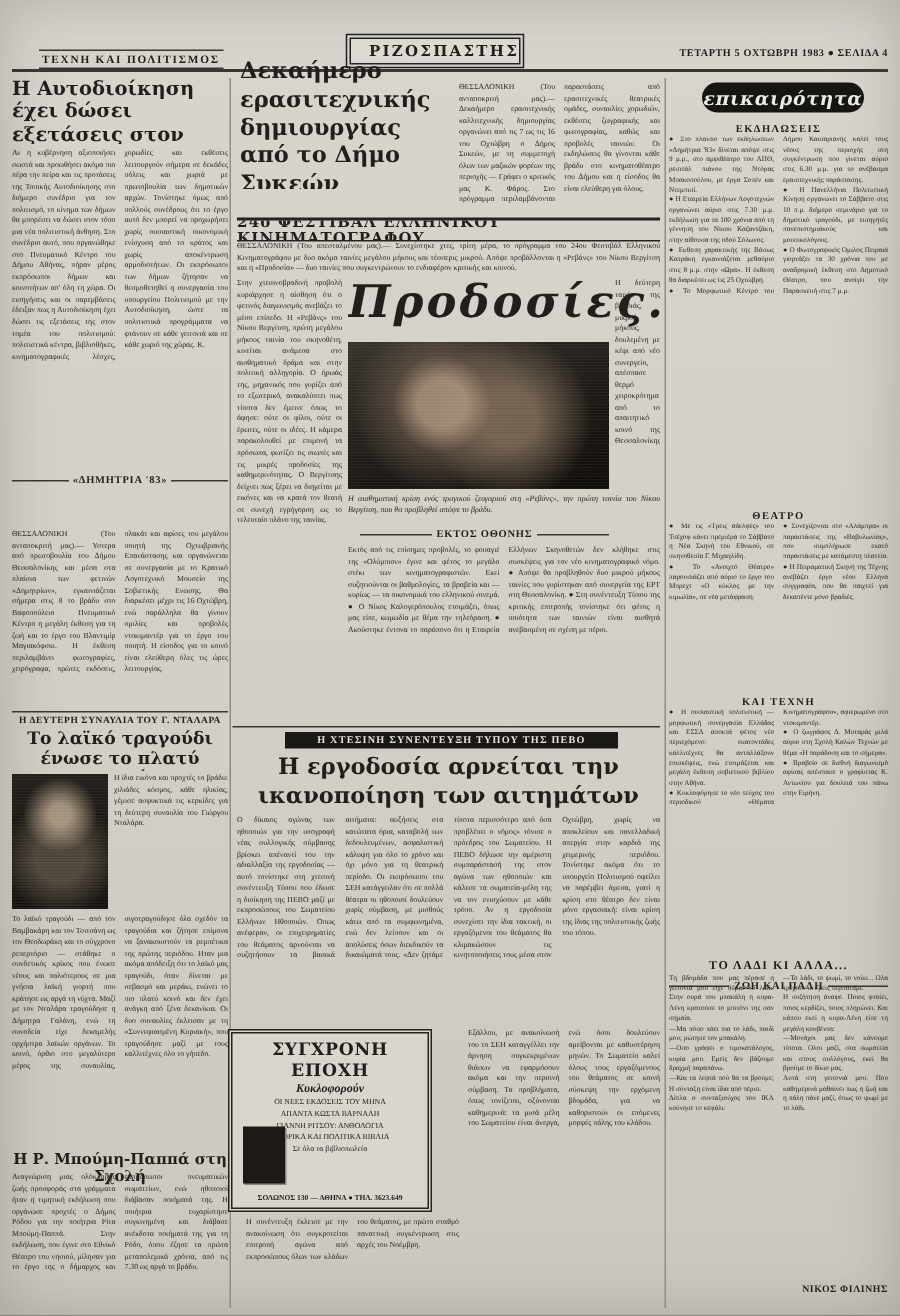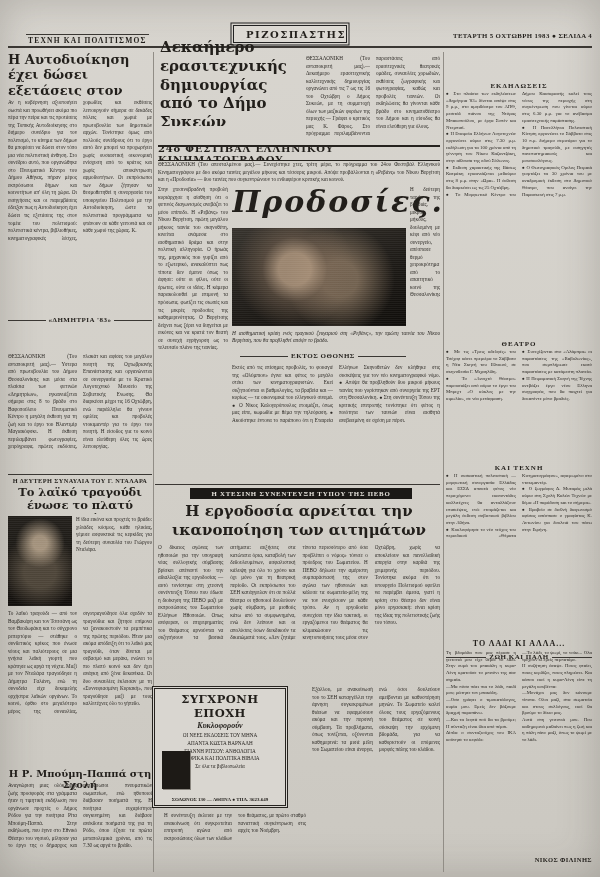--- a/index.html
+++ b/index.html
@@ -116,20 +116,21 @@
 ΑΠΑΝΤΑ ΚΩΣΤΑ ΒΑΡΝΑΛΗ
 ΓΙΑΝΝΗ ΡΙΤΣΟΥ: ΑΝΘΟΛΟΓΙΑ
 ΙΣΤΟΡΙΚΑ ΚΑΙ ΠΟΛΙΤΙΚΑ ΒΙΒΛΙΑ
 Σε όλα τα βιβλιοπωλεία</div>
     <div class="ad-cover"></div>
     <div class="ad-footer">ΣΟΛΩΝΟΣ 130 — ΑΘΗΝΑ ● ΤΗΛ. 3623.649</div>
   </div>
   <div class="abs small cols2" style="left:312px;top:686px;width:128px;height:186px;">Εξάλλου, με ανακοίνωσή του το ΣΕΗ καταγγέλλει την άρνηση συγκεκριμένων θιάσων να εφαρμόσουν ακόμα και την περσινή σύμβαση. Τα προβλήματα, όπως τονίζεται, οξύνονται καθημερινά: τα μισά μέλη του Σωματείου είναι άνεργα, ενώ όσοι δουλεύουν αμείβονται με καθυστέρηση μηνών. Το Σωματείο καλεί όλους τους εργαζόμενους του θεάματος σε κοινή σύσκεψη την ερχόμενη βδομάδα, για να καθοριστούν οι επόμενες μορφές πάλης του κλάδου.</div>
   <div class="abs small cols2" style="left:164px;top:812px;width:142px;height:58px;">Η συνέντευξη έκλεισε με την ανακοίνωση ότι συγκροτείται επιτροπή αγώνα από εκπροσώπους όλων των κλάδων του θεάματος, με πρώτο σταθμό παναττική συγκέντρωση στις αρχές του Νοέμβρη.</div>
 
+  <div class="abs pill" style="left:468px;top:55px;width:108px;height:20px;">επικαιρότητα</div>
 
   <div class="abs railhead" style="left:446px;top:82px;width:146px;">ΕΚΔΗΛΩΣΕΙΣ</div>
   <div class="abs tiny cols2 prelines" style="left:446px;top:91px;width:146px;height:246px;">● Στο πλαίσιο των εκδηλώσεων «Δημήτρια '83» δίνεται απόψε στις 9 μ.μ., στο αμφιθέατρο του ΑΠΘ, ρεσιτάλ πιάνου της Ντόρας Μπακοπούλου, με έργα Σοπέν και Ντεμπισί.
 ● Η Εταιρεία Ελλήνων Λογοτεχνών οργανώνει αύριο στις 7.30 μ.μ. εκδήλωση για τα 100 χρόνια από τη γέννηση του Νίκου Καζαντζάκη, στην αίθουσα της οδού Σόλωνος.
 ● Εκθεση χαρακτικής της Βάσως Κατράκη εγκαινιάζεται μεθαύριο στις 8 μ.μ. στην «Ωρα». Η έκθεση θα διαρκέσει ως τις 25 Οχτώβρη.
 ● Το Μορφωτικό Κέντρο του Δήμου Καισαριανής καλεί τους νέους της περιοχής στη συγκέντρωση που γίνεται αύριο στις 6.30 μ.μ. για το ανέβασμα ερασιτεχνικής παράστασης.
 ● Η Πανελλήνια Πολιτιστική Κίνηση οργανώνει το Σάββατο στις 10 π.μ. διήμερο σεμινάριο για το δημοτικό τραγούδι, με εισηγητές πανεπιστημιακούς και μουσικολόγους.
 ● Ο Φωτογραφικός Ομιλος Πειραιά γιορτάζει τα 30 χρόνια του με αναδρομική έκθεση στο Δημοτικό Θέατρο, που ανοίγει την Παρασκευή στις 7 μ.μ.</div>
 
   <div class="abs railhead" style="left:446px;top:340px;width:146px;">ΘΕΑΤΡΟ</div>

